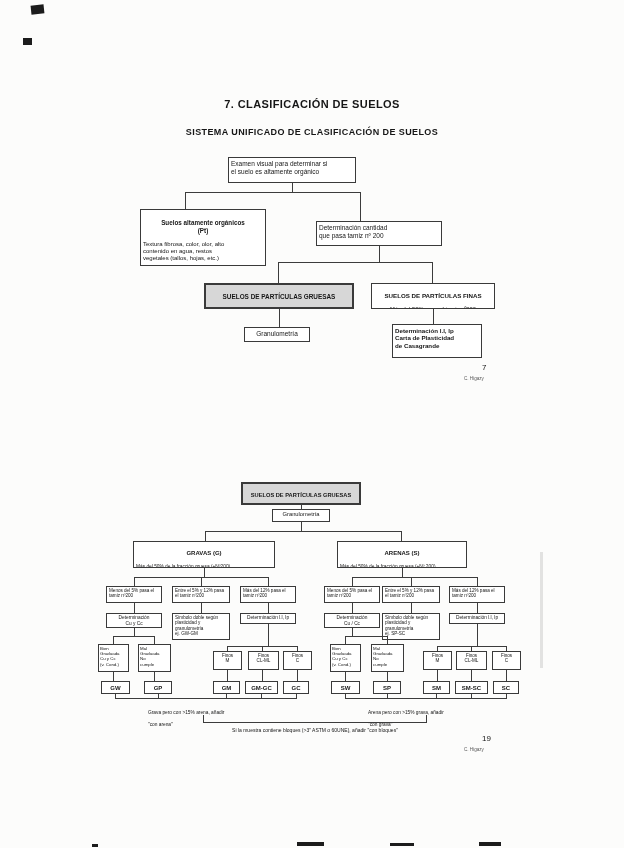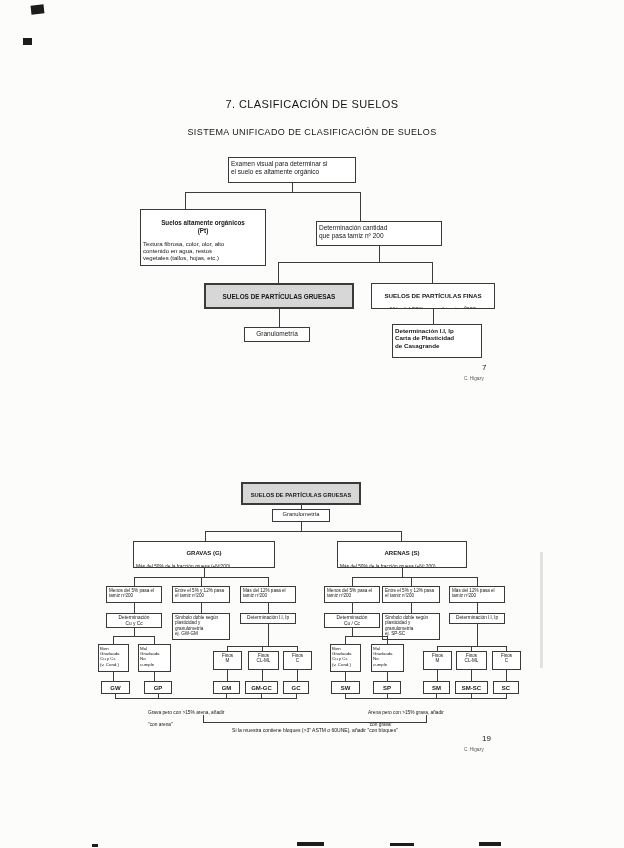--- a/index.html
+++ b/index.html
@@ -9,21 +9,21 @@
        padding:2px 2px;line-height:1.18;white-space:pre-line;overflow:hidden;
        font-size:6px;color:#161616;}
   .shaded{background:#d7d7d7;}
   .thick{border-width:2px;}
   .ctr{text-align:center;}
   .bt{font-weight:bold;text-align:center;white-space:pre-line;}
   .bs{text-align:center;white-space:pre-line;}
   .vl,.hl{position:absolute;display:block;background:#3c3c3c;}
   .vl{width:1px;}
   .hl{height:1px;}
-  .title{position:absolute;left:0;width:624px;text-align:center;font-weight:normal;letter-spacing:.4px;}
+  .title{position:absolute;left:0;width:624px;text-align:center;font-weight:bold;letter-spacing:.4px;}
   .result{font-weight:bold;text-align:center;padding:0;line-height:12px;font-size:6px;}
   .pgnum{position:absolute;font-size:8px;}
   .credit{position:absolute;font-size:4.6px;color:#5a5a5a;}
   .note{position:absolute;font-size:4.8px;line-height:1.25;white-space:pre-line;}
   .artifact{position:absolute;background:#1c1c1c;}
 </style>
 </head>
 <body>
 
 <div class="page">

